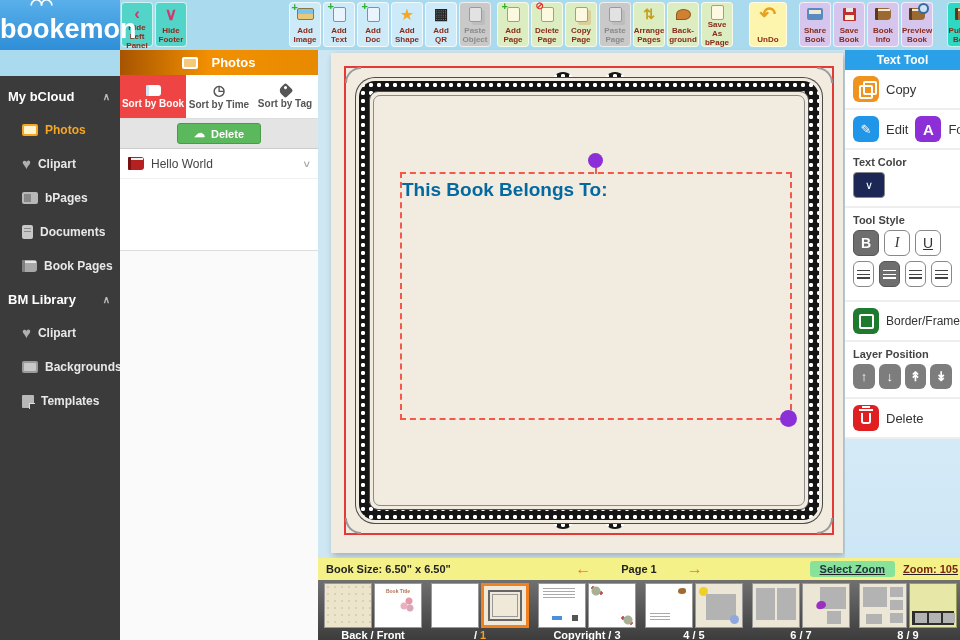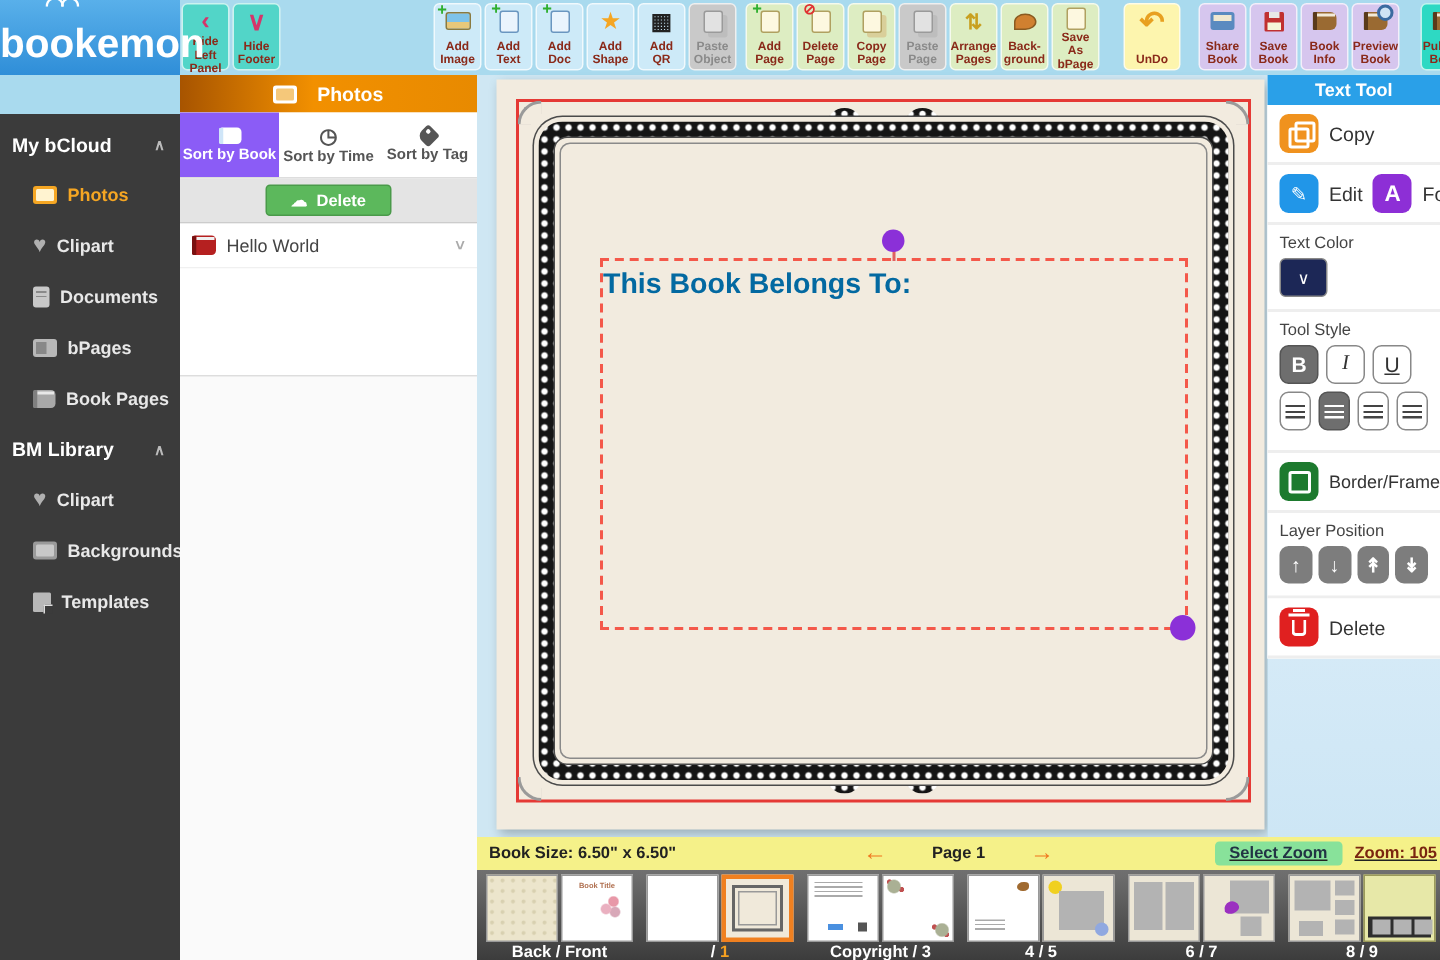--- a/index.html
+++ b/index.html
@@ -67,21 +67,21 @@
   .s-tmpl { width:12px; height:13px; background:#b8b8b8; border-radius:1px; position:relative; }
   .s-tmpl::after { content:""; position:absolute; right:-1px; bottom:-1px; width:5px; height:5px; background:#3b3b3b; border-top:1px solid #ddd; border-left:1px solid #ddd; }
 
   
   .photos { position:absolute; left:120px; top:50px; width:198px; height:590px; background:#fafafa; }
   .ph-header { height:25px; background:linear-gradient(90deg,#a75400,#f29000 45%,#e88a00); color:#fff; font-weight:bold; font-size:13px; display:flex; align-items:center; justify-content:center; gap:6px; }
   .ph-header .s-pic { background:#fff; }
   .ph-header .s-pic::after { background:#f5c87a; }
   .ph-tabs { display:flex; height:44px; background:#fff; border-bottom:1px solid #ddd; }
   .ph-tab { flex:1; display:flex; flex-direction:column; align-items:center; justify-content:center; gap:2px; font-size:10px; font-weight:bold; color:#555; cursor:pointer; }
-  .ph-tab.active { background:#8b5cf6; color:#fff; }
+  .ph-tab.active { background:#ef4444; color:#fff; }
   .tab-book { width:15px; height:11px; background:#fff; border-left:3px solid #cfe5f8; border-radius:1px 3px 3px 1px; }
   .ic-clock { font-size:14px; color:#555; line-height:1; }
   .ic-tag { width:11px; height:11px; background:#555; border-radius:2px 2px 2px 5px; transform:rotate(45deg); position:relative; }
   .ic-tag::after { content:""; position:absolute; left:2px; top:2px; width:3px; height:3px; border-radius:50%; background:#fff; }
   .ph-upload { height:30px; background:#e4e4e4; border-bottom:1px solid #ccc; display:flex; align-items:center; justify-content:center; }
   .upload-btn { background:#5cb85c; color:#fff; font-weight:bold; font-size:11px; border:1px solid #4a9a4a; border-radius:3px; padding:3px 16px; display:flex; align-items:center; gap:6px; cursor:pointer; }
   .ph-book-row { height:30px; background:#fff; display:flex; align-items:center; padding:0 8px; border-bottom:1px solid #f0f0f0; cursor:pointer; }
   .hw-book { width:16px; height:13px; background:#b52020; border-left:3px solid #7a1010; border-radius:1px 3px 3px 1px; position:relative; margin-right:7px; }
   .hw-book::before { content:""; position:absolute; left:0; top:1px; right:1px; height:2px; background:#f0f0f0; }
   .ph-book-title { font-size:12px; color:#444; flex:1; }
@@ -111,21 +111,21 @@
   .handle-top { position:absolute; left:calc(50% - 8px); top:-21px; width:15px; height:15px; border-radius:50%; background:#8b30d8; cursor:grab; }
   .handle-stem { position:absolute; left:calc(50% - 1px); top:-7px; width:2px; height:7px; background:#e06060; }
   .handle-br { position:absolute; right:-7px; bottom:-9px; width:17px; height:17px; border-radius:50%; background:#8b30d8; cursor:nwse-resize; }
 
   
   .rp { position:absolute; left:845px; top:50px; width:115px; height:508px; background:linear-gradient(#eef7fd,#cde6f5); }
   .rp-white { background:#fff; }
   .rp-header { height:20px; background:#2aa0e8; color:#fff; font-size:12px; font-weight:bold; text-align:center; line-height:20px; }
   .rp-row { display:flex; align-items:center; gap:7px; padding:6px 8px; border-bottom:2px solid #eee; background:#fff; }
   .rp-sec { padding:6px 8px 8px 8px; border-bottom:2px solid #eee; background:#fff; }
-  .rp-label { font-size:11px; color:#444; margin-bottom:4px; }
+  .rp-label { font-size:11px; color:#444; margin-bottom:4px;font-weight:bold; }
   .rp-text { font-size:13px; color:#333; }
   .sq-icon { width:26px; height:26px; border-radius:6px; display:flex; align-items:center; justify-content:center; position:relative; flex:0 0 auto; cursor:pointer; }
   .i-copy { background:#f0921e; }
   .i-copy::before { content:""; position:absolute; left:6px; top:9px; width:10px; height:10px; border:2px solid #fff; border-radius:2px; background:#f0921e; }
   .i-copy::after { content:""; position:absolute; left:10px; top:5px; width:10px; height:10px; border:2px solid #fff; border-radius:2px; }
   .i-edit { background:#2196e8; color:#fff; font-size:13px; }
   .i-font { background:#8d2fd6; color:#fff; font-size:15px; font-weight:bold; }
   .i-border { background:#1d7a2e; }
   .i-border::after { content:""; width:11px; height:11px; border:2px solid #fff; border-radius:2px; }
   .i-delete { background:#e02020; }
@@ -344,26 +344,26 @@
     </div>
   <div class="sb-item active">
       <span class="s-ic s-pic orange"></span>
       <span>Photos</span>
     </div>
   <div class="sb-item">
       <span class="s-ic s-heart">♥</span>
       <span>Clipart</span>
     </div>
   <div class="sb-item">
+      <span class="s-ic s-bpage"></span>
+      <span>bPages</span>
+    </div>
+  <div class="sb-item">
       <span class="s-ic s-doc"></span>
       <span>Documents</span>
-    </div>
-  <div class="sb-item">
-      <span class="s-ic s-bpage"></span>
-      <span>bPages</span>
     </div>
   <div class="sb-item">
       <span class="s-ic s-book"></span>
       <span>Book Pages</span>
     </div>
   <div class="sb-title">
       <span>BM Library</span>
       <span class="chev">∧</span>
     </div>
   <div class="sb-item">

